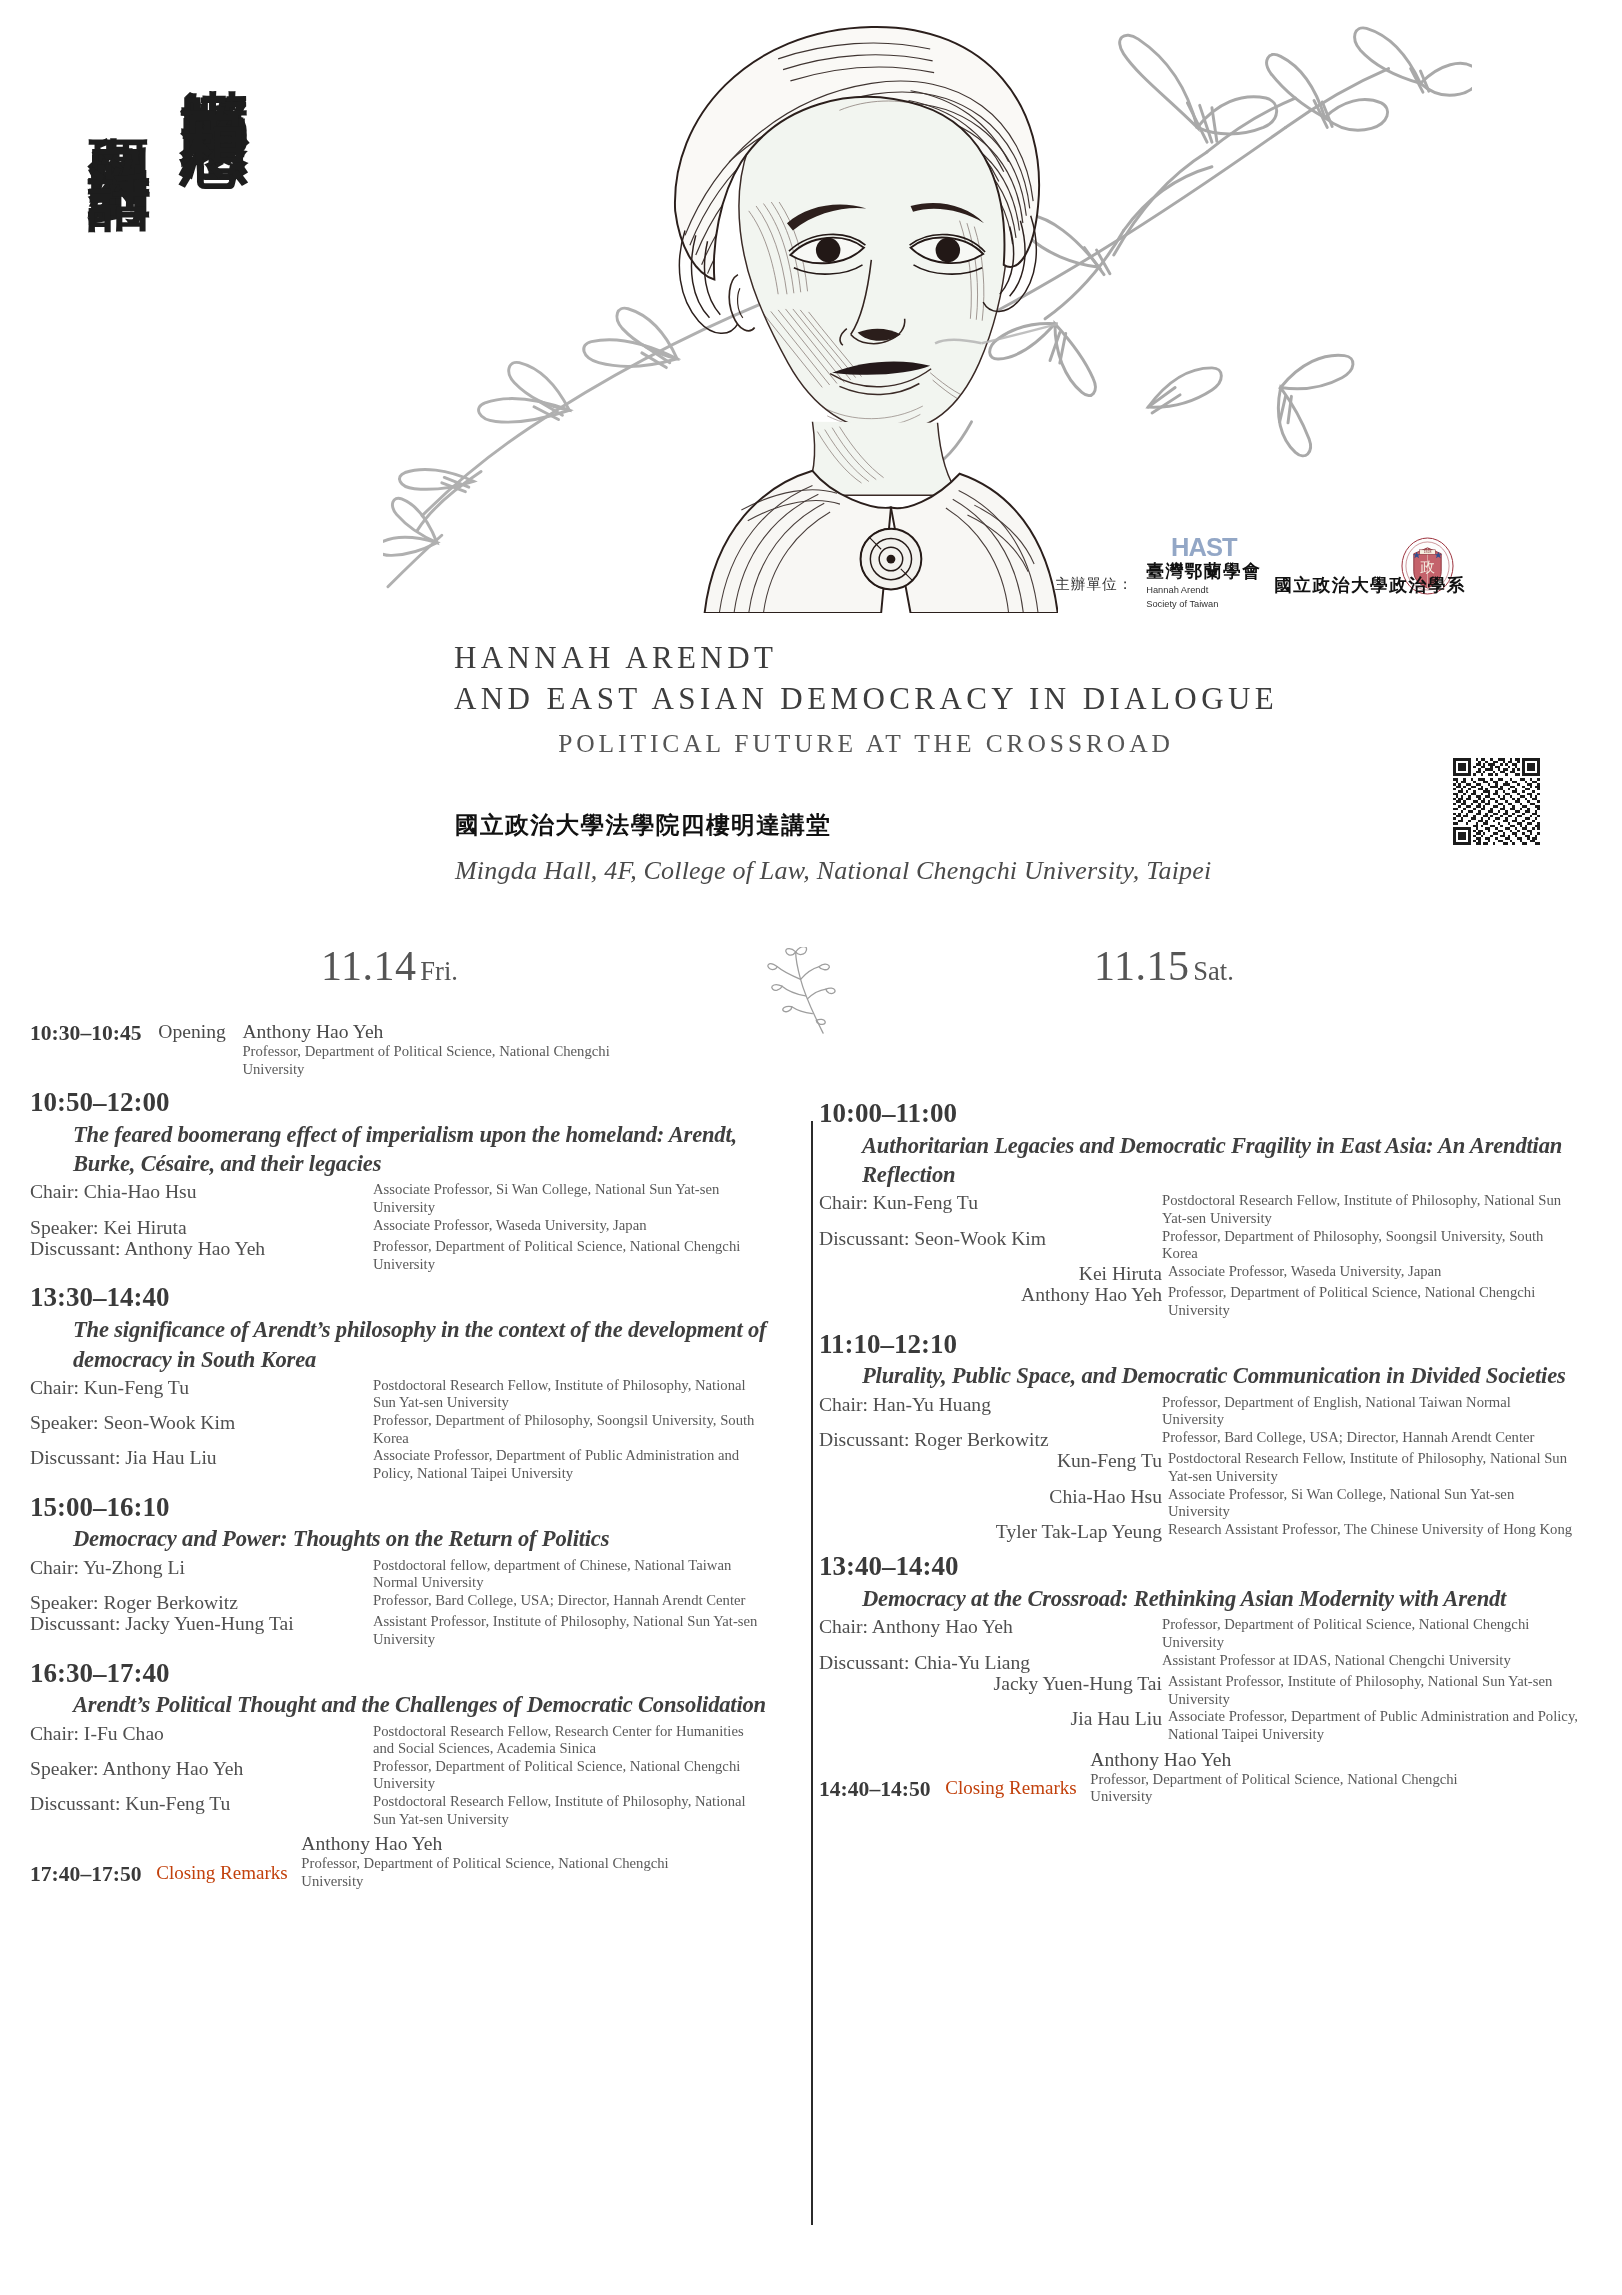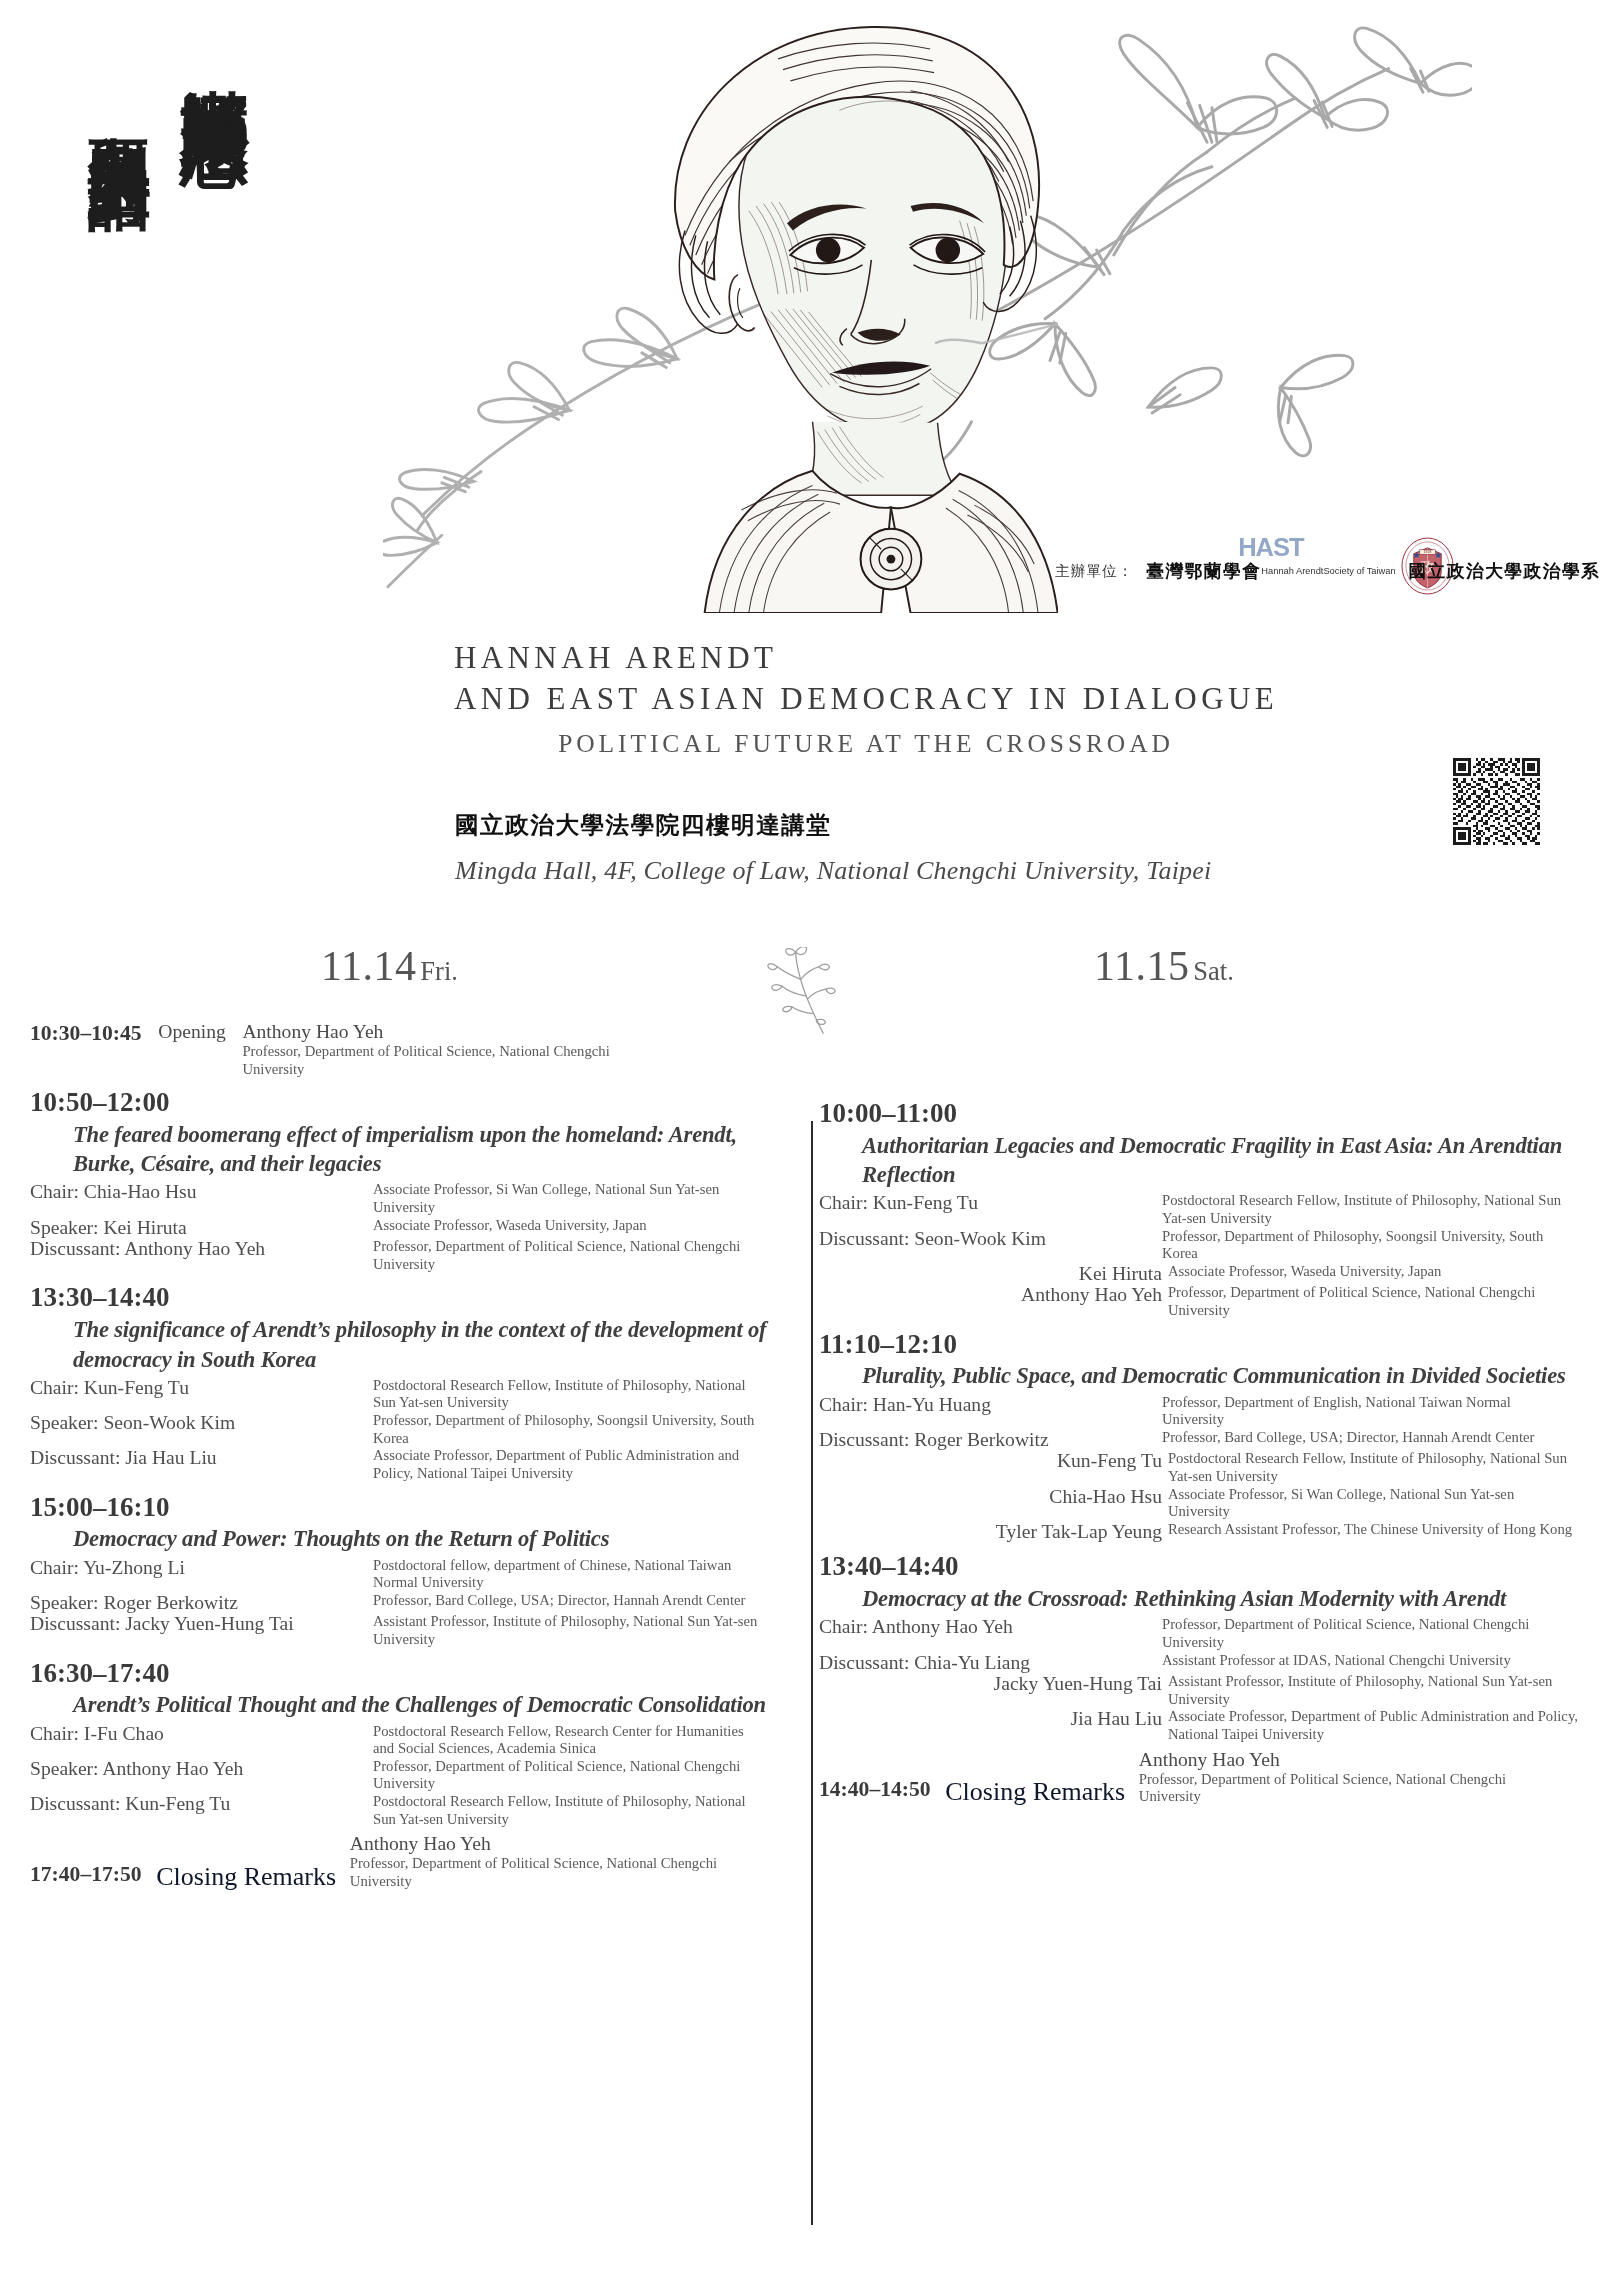--- a/index.html
+++ b/index.html
@@ -40,21 +40,21 @@
   
   .portrait{position:absolute;left:616px;top:0px;width:442px;height:613px;z-index:4;}
 
   
   .organizers{
     position:absolute;left:1055px;top:559px;
     display:flex;align-items:center;gap:12.8px;z-index:7;
   }
   .org-label{font-size:14.7px;color:#333;letter-spacing:1px;white-space:nowrap;
     font-family:"DejaVu Serif","Liberation Serif",serif;}
-  .org-unit{position:relative;display:flex;align-items:center;}
+  .org-unit{position:relative;display:flex;flex-direction:column;align-items:flex-start;}
   .hast-mark{position:absolute;top:-26.5px;left:50%;transform:translateX(-50%);
     font-size:25.5px;font-weight:700;color:#8ea3c4;letter-spacing:-1px;
     font-family:"Liberation Sans",sans-serif;opacity:.95;white-space:nowrap;}
   .org-cn{font-size:17.7px;font-weight:700;color:#111;letter-spacing:1.5px;white-space:nowrap;
     font-family:"DejaVu Serif","Liberation Serif",serif;}
   .org-en{font-size:9.3px;color:#333;line-height:1.25;text-align:center;margin-top:2px;
     font-family:"Liberation Sans",sans-serif;}
   .seal{position:absolute;left:1401px;top:537px;width:53px;height:58px;z-index:6;}
 
   
@@ -113,21 +113,21 @@
   .col-left .role-aff{width:388px;}
   .col-left .person-aff{width:393px;}
   
   .col-right .role-name{width:343px;text-align:left;}
   .col-right .role-name.indent{text-align:right;padding-right:5.9px;}
   .col-right .role-aff{width:412px;}
   .col-right .person-aff{width:412px;}
 
   .closing{display:flex;align-items:flex-start;margin-top:4.9px;}
   .closing .time-strong{padding-top:28.5px;}
-  .closing .cl-label{font-size:26px;color:#0f172a;white-space:nowrap;margin-left:14.7px;padding-top:28.5px;
+  .closing .cl-label{font-size:19px;color:#c2410c;white-space:nowrap;margin-left:14.7px;padding-top:28.5px;
     font-family:"Liberation Serif","DejaVu Serif",serif;}
   .closing .cl-person{margin-left:13.7px;}
 </style>
 </head>
 <body>
 
 <div class="poster">
 
   <svg class="botanical bot-topright" viewBox="0 0 1180 1020">
     <g fill="none" stroke="#a9a9a9" stroke-width="6" stroke-linecap="round">

